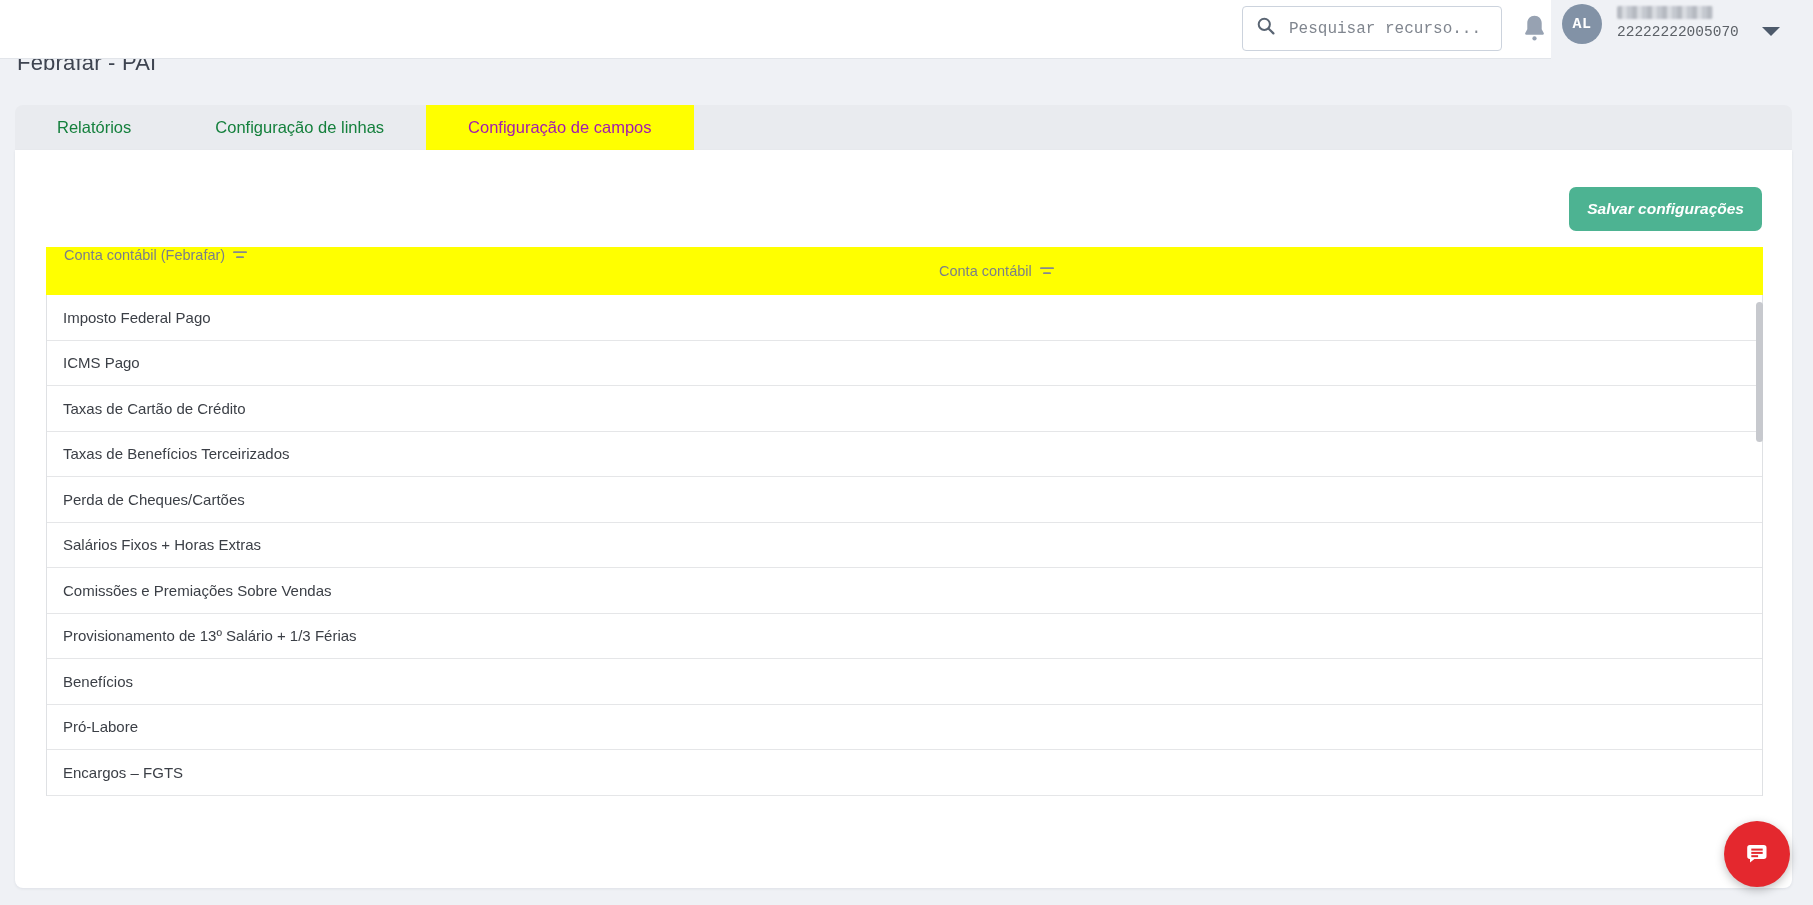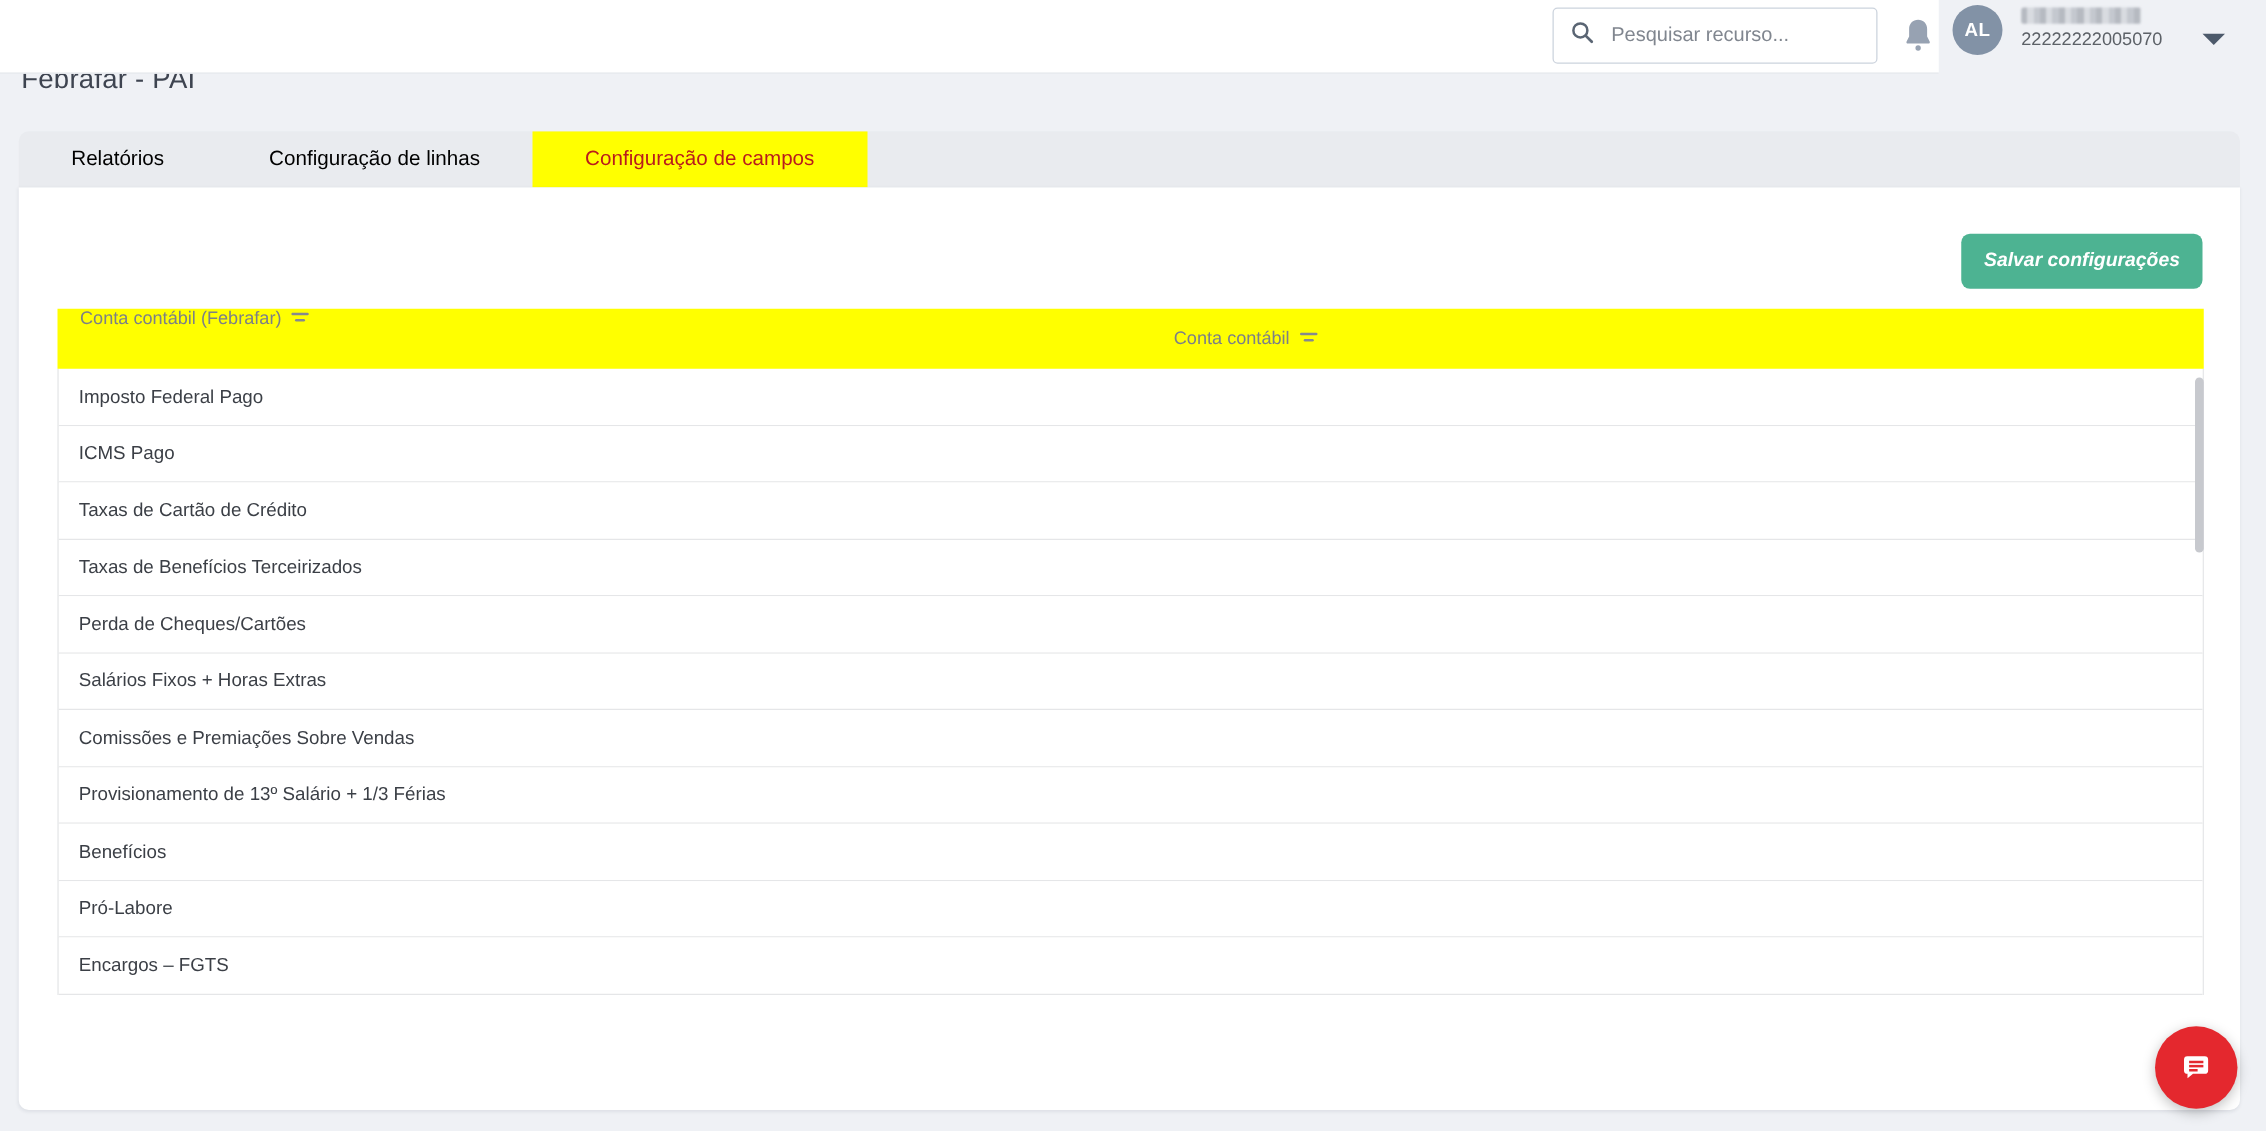--- a/index.html
+++ b/index.html
@@ -6,21 +6,21 @@
   body{
     width:1813px;height:905px;position:relative;overflow:hidden;
     background:#eff1f5;
     font-family:"Liberation Sans",sans-serif;
     -webkit-font-smoothing:antialiased;
   }
 
   
   .topbar{
     position:absolute;left:0;top:0;width:1551px;height:58px;
-    background:#ffffff;border-bottom:1px solid #e2e5ea;z-index:20;
+    background:#ffffff;border-bottom:1px solid #e2e5ea;z-index:20;font-family:Liberation Mono, monospace;
   }
   .search-box{
     position:absolute;left:1242px;top:6px;width:260px;height:45px;
     box-sizing:border-box;background:#fff;border:1px solid #ccd3dd;border-radius:4px;
     display:flex;align-items:center;gap:11px;padding:0 13px;
   }
   .search-box svg{flex:0 0 auto}
   .search-input{
     border:none;outline:none;background:transparent;flex:1;min-width:0;
     font-family:inherit;font-size:16px;color:#3c4043;
@@ -49,24 +49,24 @@
     font-size:22px;line-height:26px;font-weight:500;color:#3e4450;letter-spacing:.2px;
   }
 
   
   .panel{position:absolute;left:15px;top:105px;width:1777px;z-index:2}
   .tabbar{
     height:45px;background:#e9ebef;border-radius:8px 8px 0 0;
     display:flex;align-items:stretch;overflow:hidden;
   }
   .tab{
-    height:45px;line-height:45px;padding:0 42px;font-size:16.5px;color:#000000;
+    height:45px;line-height:45px;padding:0 42px;font-size:16.5px;color:#15803d;
     cursor:pointer;white-space:nowrap;
   }
-  .tab.active{background:var(--highlight,#ffff00);color:#b91c1c}
+  .tab.active{background:var(--highlight,#ffff00);color:#a21caf}
 
   .card{
     position:relative;background:#ffffff;height:738px;border-radius:0 0 8px 8px;
     box-shadow:0 1px 3px rgba(25,35,60,.08);
   }
   .save-btn{
     position:absolute;top:37px;right:30px;height:44px;padding:0 18px;
     background:var(--primary-button,#4db392);color:#fff;border:none;border-radius:7px;
     font-family:inherit;font-size:15.5px;font-weight:bold;cursor:pointer;font-style:italic;
   }

